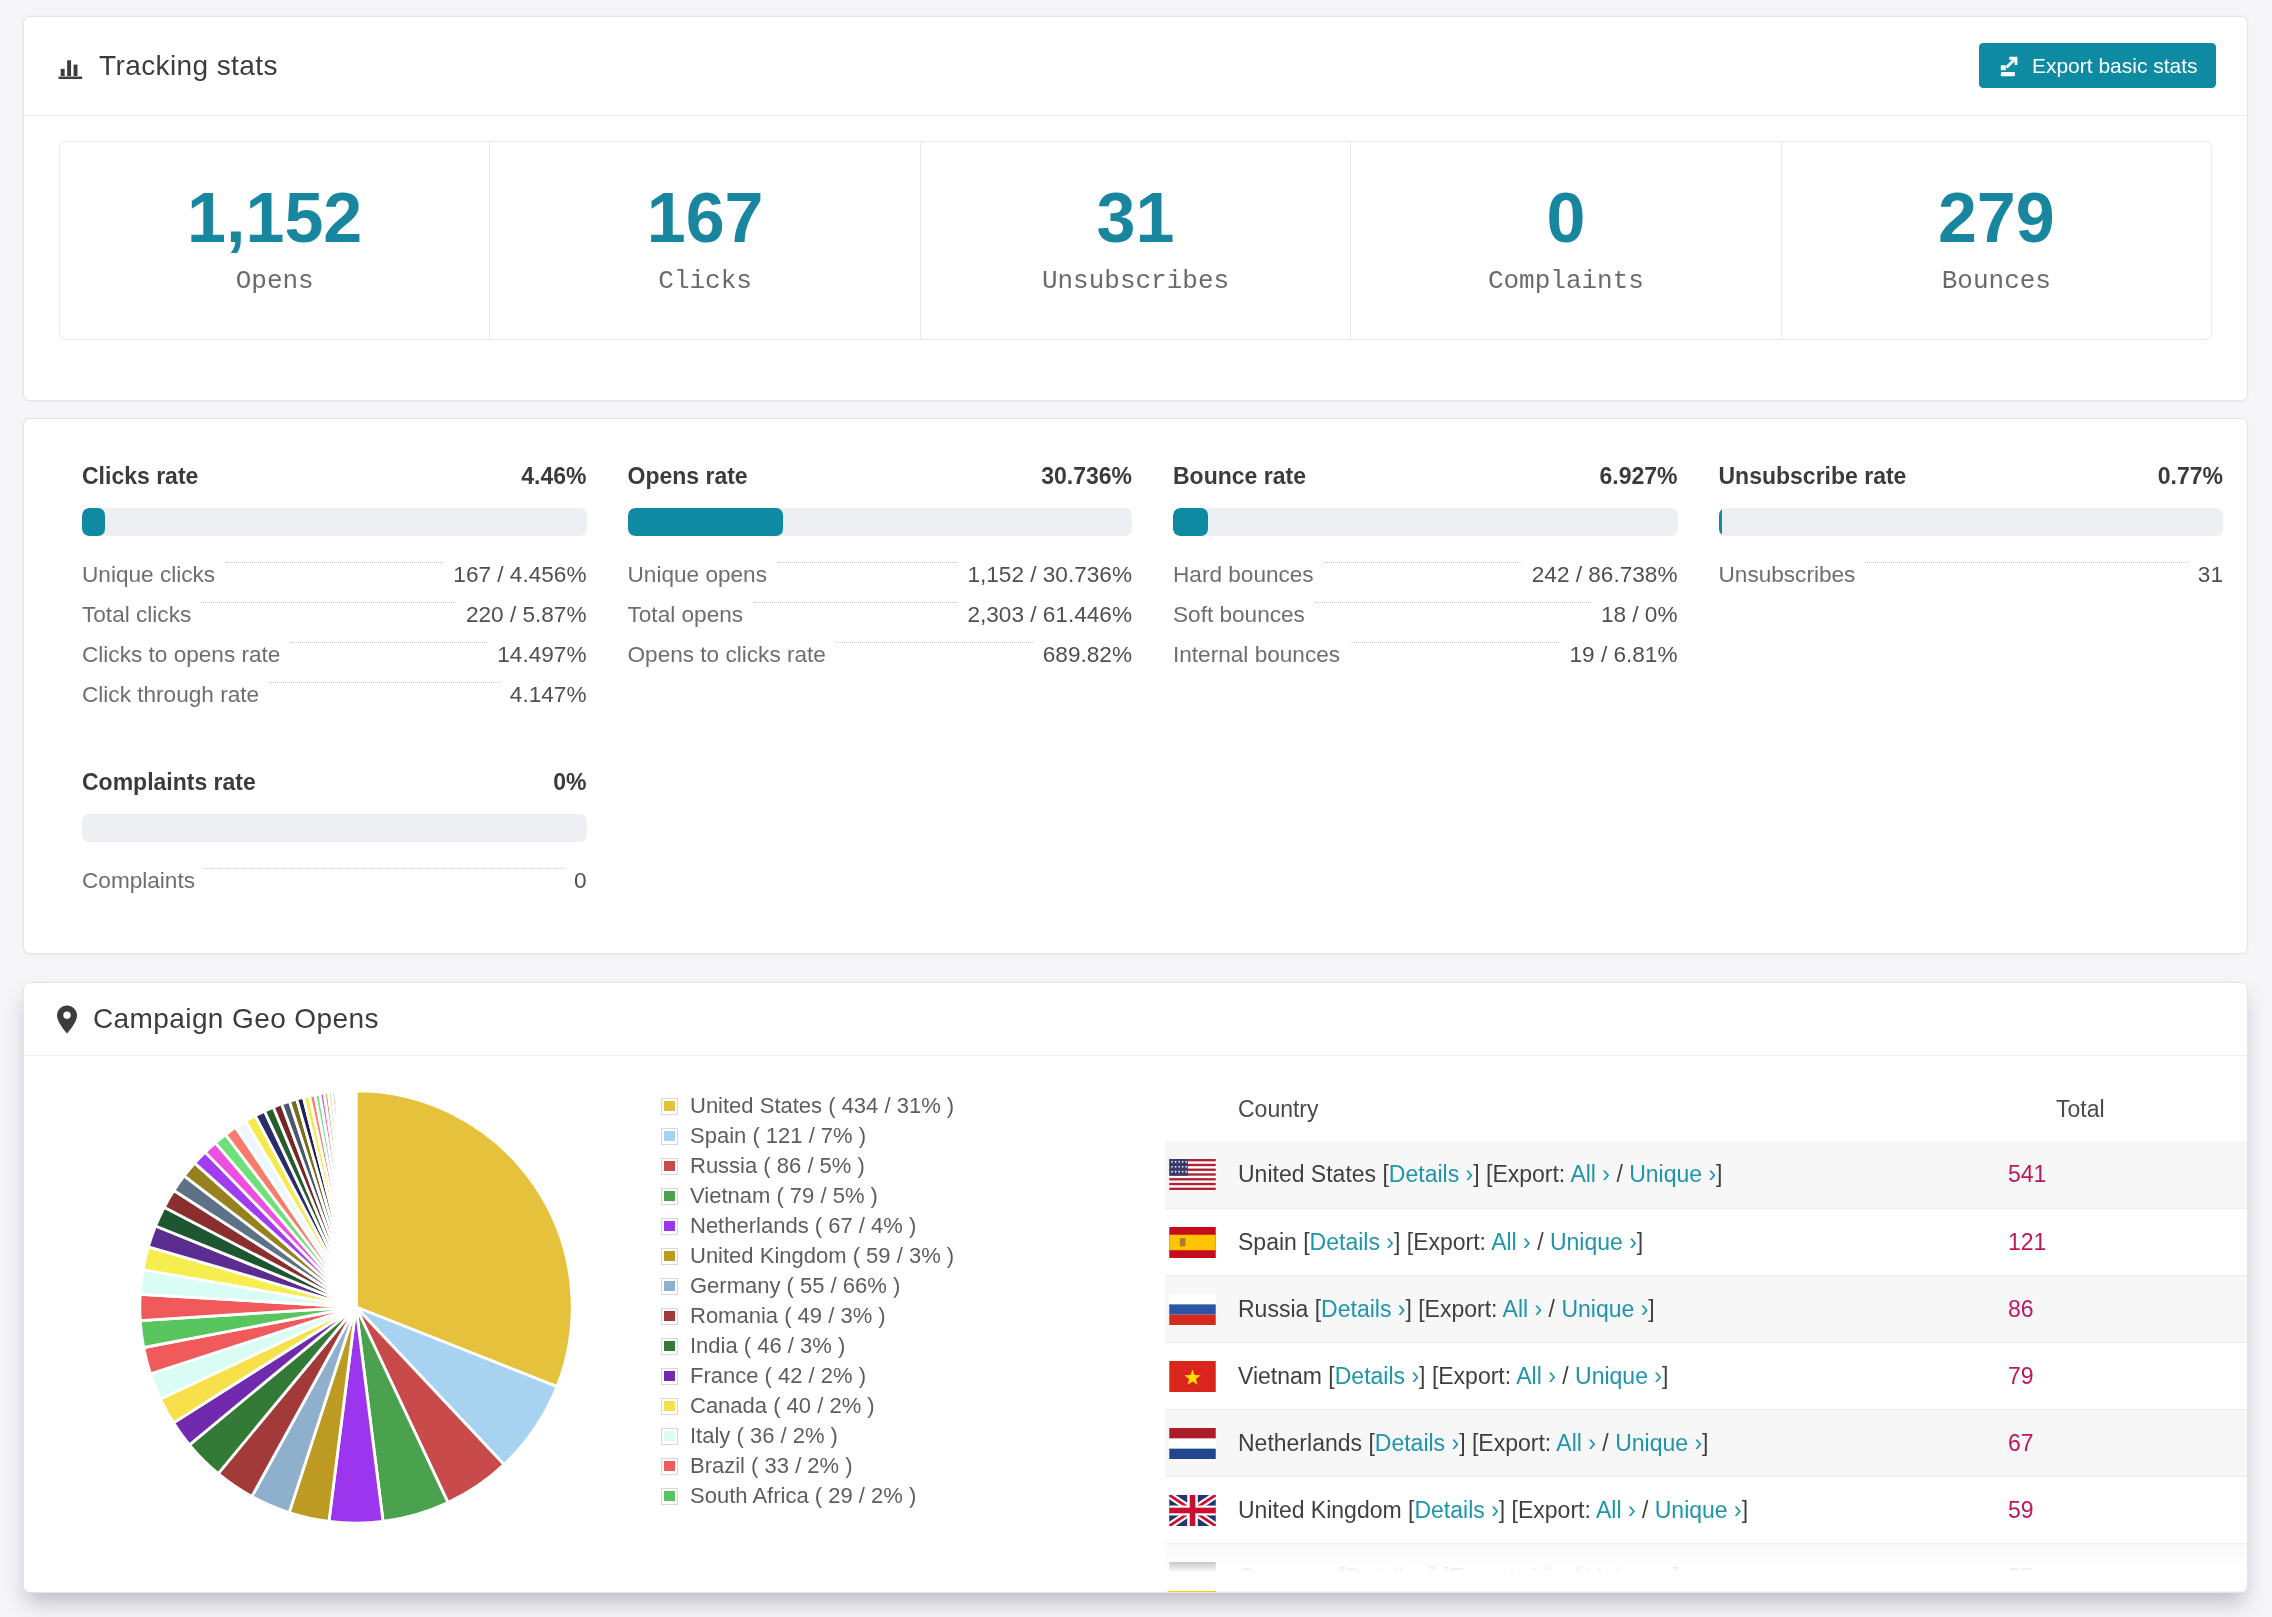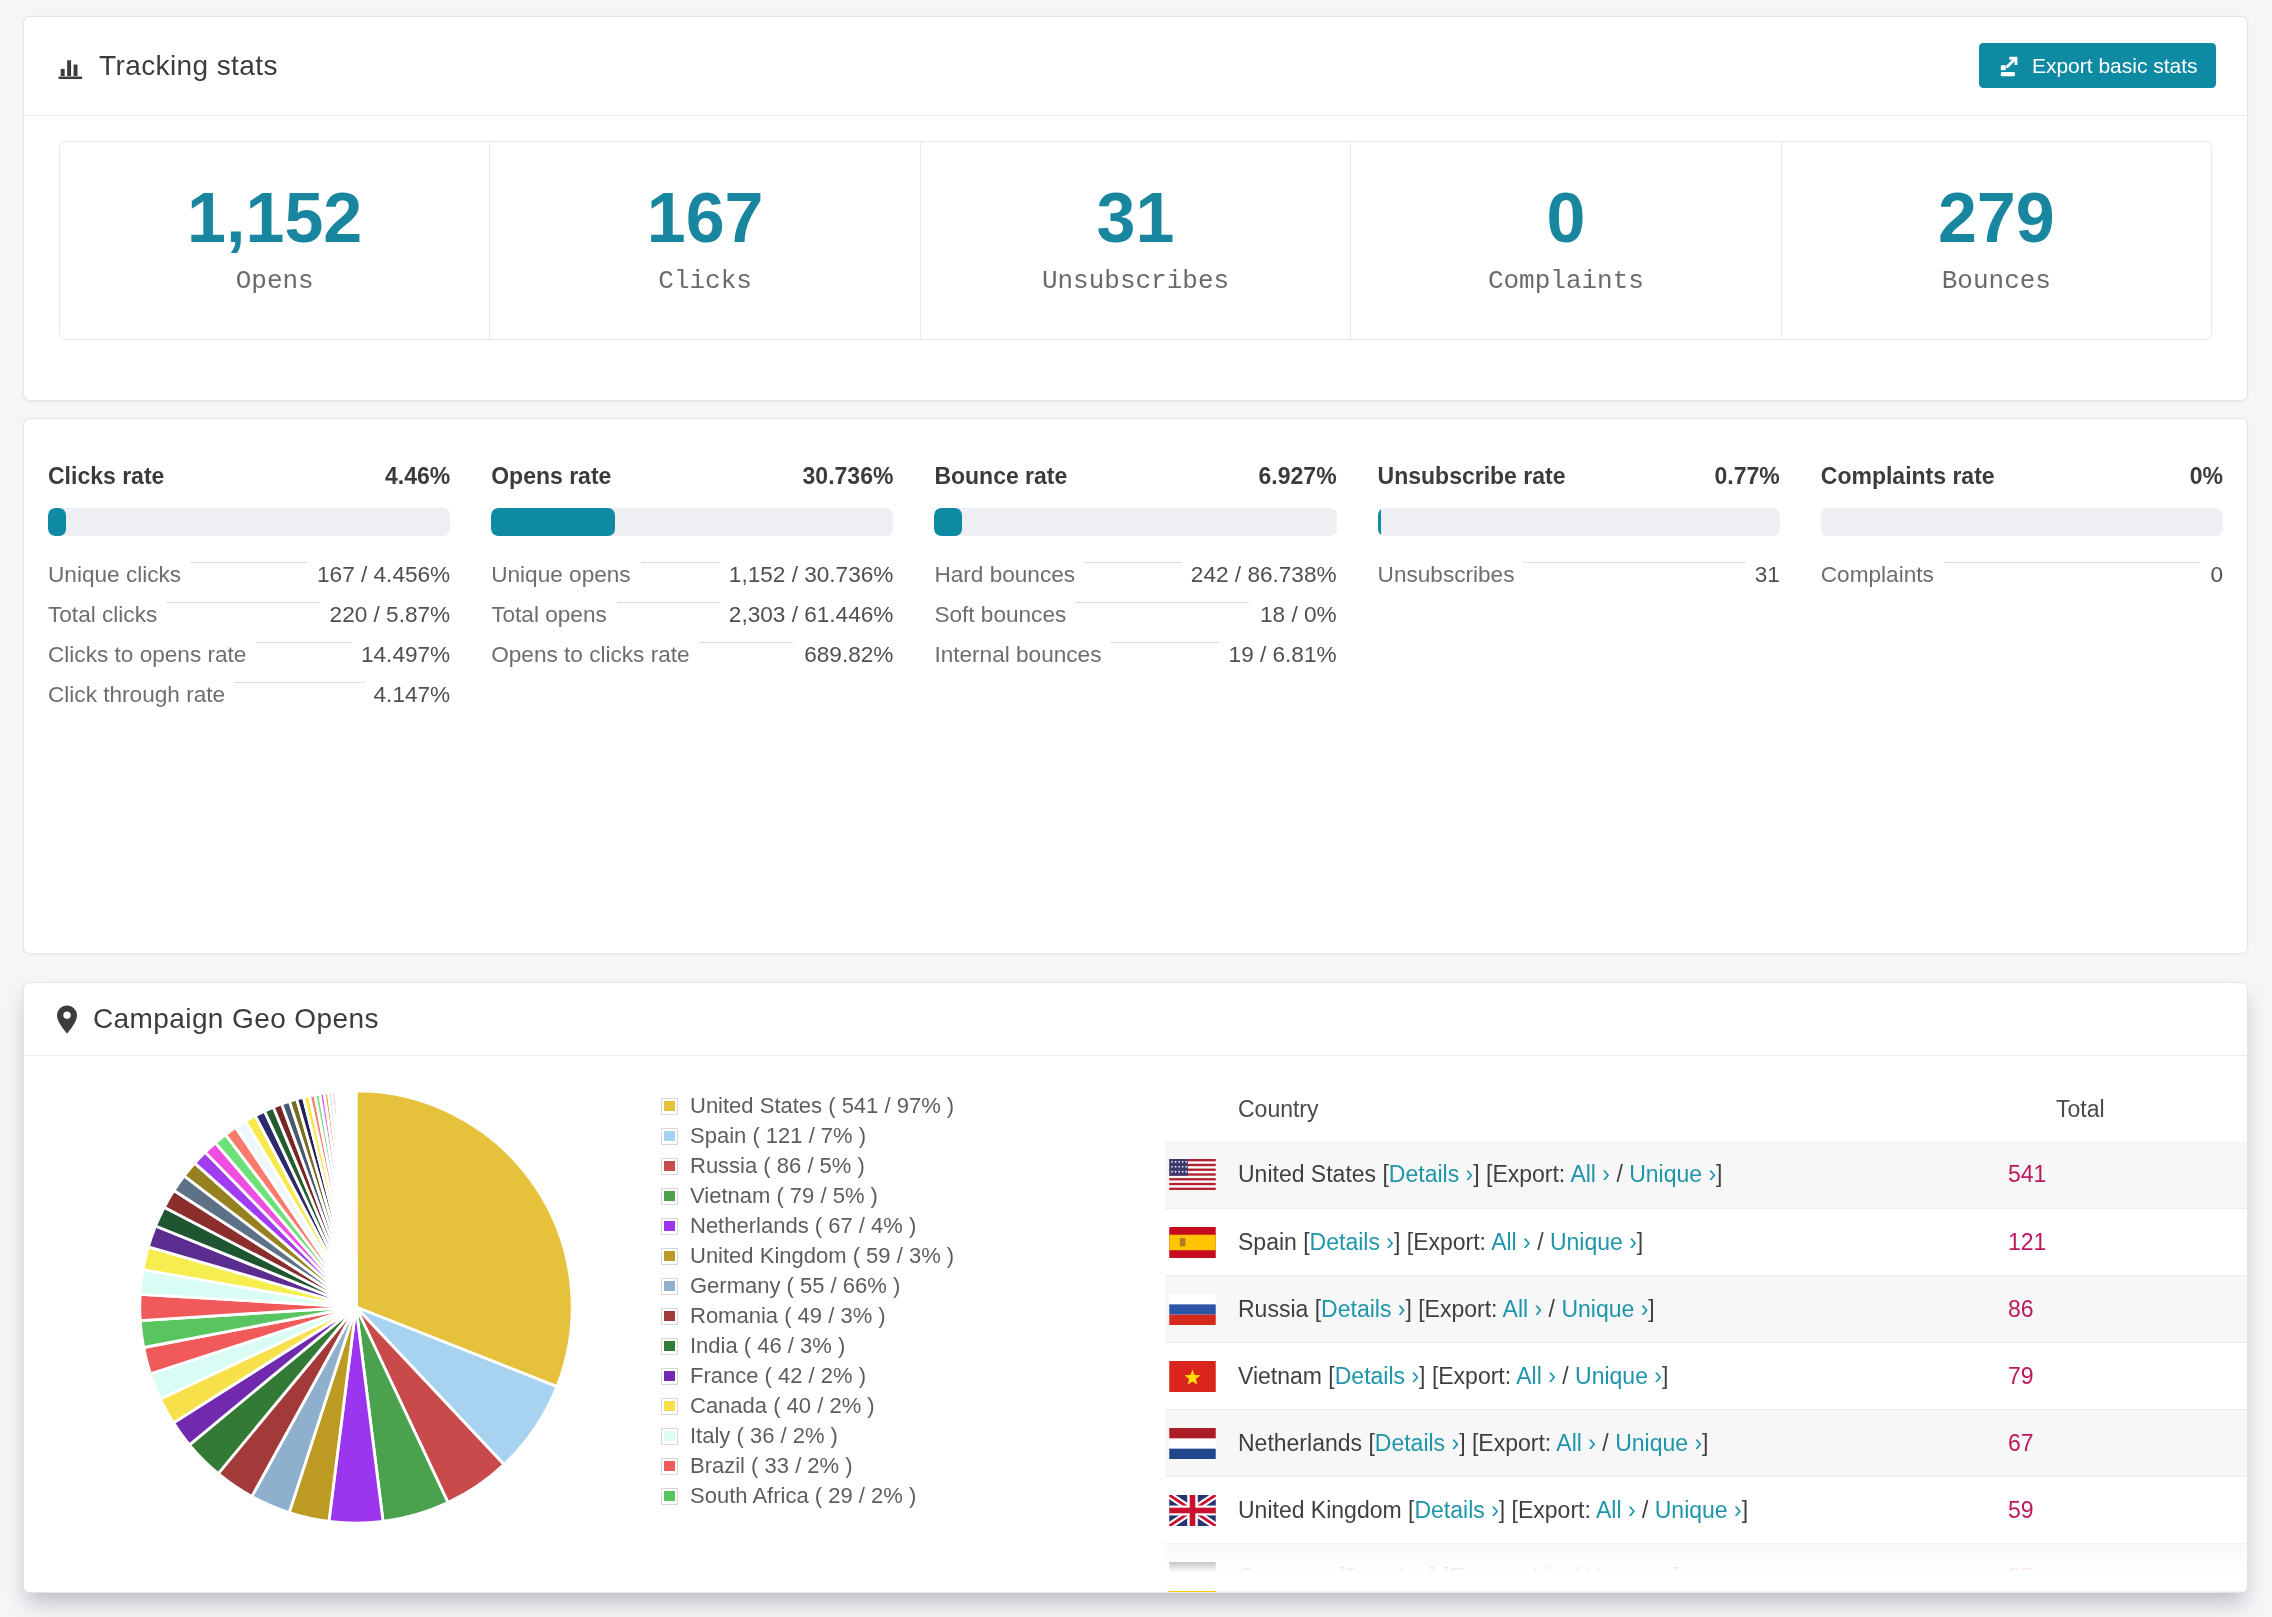--- a/index.html
+++ b/index.html
@@ -41,21 +41,21 @@
     border:0.7px solid #e8e9ec; border-radius:5.6px;
     display:flex;
     background:#fff;
   }
   .stat-box { flex:1; text-align:center; padding-top:41px; border-left:0.7px solid #e8e9ec; }
   .stat-box:first-child { border-left:none; }
   .stat-value { font-size:70px; font-weight:bold; color:var(--number,#19869f); line-height:1; }
   .stat-label { margin-top:12.7px; font-size:26px; color:#6b6b6b;font-family:Liberation Mono, monospace; }
   
   #card-rates { left:23px; top:418px; width:2225px; height:536px; padding:44px 24px 0; }
-  #rates-grid { display:grid; grid-template-columns:repeat(5,1fr); column-gap:41px; row-gap:47px; }
+  #rates-grid { display:grid; grid-template-columns:repeat(4,1fr); column-gap:41px; row-gap:47px;margin-left:34px; }
   .rate-title-row { display:flex; justify-content:space-between; font-size:23px; font-weight:bold; color:#3b3b3b; }
   .bar { margin-top:18.4px; height:28px; border-radius:7px; background:#edeff3; overflow:hidden; }
   .bar-fill { height:100%; background:var(--accent,#0f8aa3); border-radius:7px; }
   .rate-rows { margin-top:25.4px; }
   .stat-row { display:flex; align-items:flex-start; height:40px; font-size:22.6px; }
   .stat-row .lbl { color:#6e6e6e; padding-bottom:4.2px; white-space:nowrap; }
   .leader { flex:1; border-bottom:1.4px dotted #c7c7c7; margin:0 10px 10.6px; min-width:28px; }
   .stat-row .val { color:#4f4f4f; padding-bottom:4.2px; white-space:nowrap; }
   
   #card-geo { left:23px; top:982px; width:2225px; height:611px; box-shadow:0 12.7px 21px -4.2px rgba(60,60,85,.32); overflow:hidden; }
@@ -326,21 +326,21 @@
           <path d="M310 310 L306.09 4.02 A306 306 0 0 1 307.27 4.01 Z" fill="#58c55e" stroke="#ffffff" stroke-width="4" stroke-linejoin="round"></path>
           <path d="M310 310 L307.27 4.01 A306 306 0 0 1 308.24 4.01 Z" fill="#9b36ee" stroke="#ffffff" stroke-width="4" stroke-linejoin="round"></path>
           <path d="M310 310 L308.24 4.01 A306 306 0 0 1 309.02 4.00 Z" fill="#4aa24e" stroke="#ffffff" stroke-width="4" stroke-linejoin="round"></path>
           <path d="M310 310 L309.02 4.00 A306 306 0 0 1 309.61 4.00 Z" fill="#c94a4a" stroke="#ffffff" stroke-width="4" stroke-linejoin="round"></path>
           <path d="M310 310 L309.61 4.00 A306 306 0 0 1 310.00 4.00 Z" fill="#a8d3f0" stroke="#ffffff" stroke-width="4" stroke-linejoin="round"></path>
         </svg>
     </div>
     <div id="legend">
         <div class="legend-item">
           <div class="legend-chip" style="background-color: rgb(230, 193, 60);"></div>
-          <div class="legend-label">United States ( 541 / 97% )</div>
+          <div class="legend-label">United States ( 434 / 31% )</div>
         </div>
         <div class="legend-item">
           <div class="legend-chip" style="background-color: rgb(168, 211, 240);"></div>
           <div class="legend-label">Spain ( 121 / 7% )</div>
         </div>
         <div class="legend-item">
           <div class="legend-chip" style="background-color: rgb(201, 74, 74);"></div>
           <div class="legend-label">Russia ( 86 / 5% )</div>
         </div>
         <div class="legend-item">

